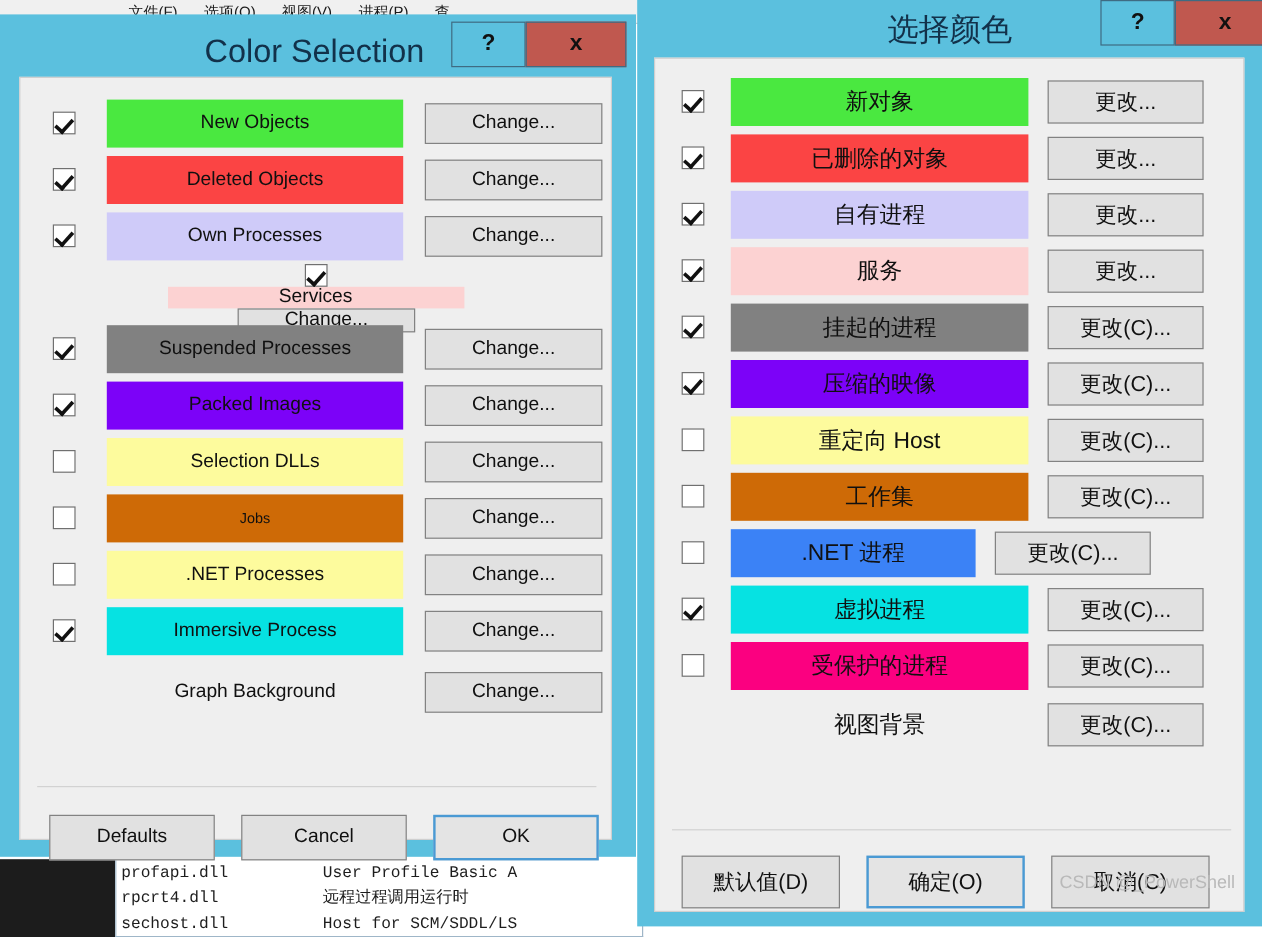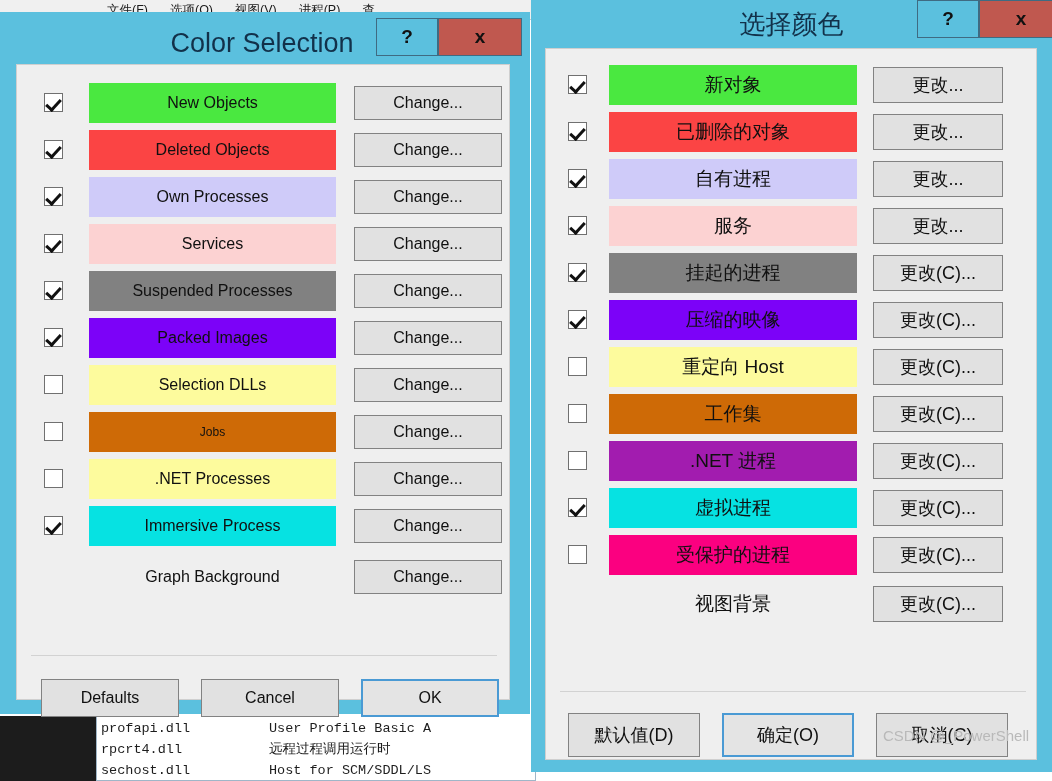--- a/index.html
+++ b/index.html
@@ -192,21 +192,21 @@
             <div class="swatch" style="background: rgb(251, 68, 68); width: 247px; height: 40px; margin-left: 0px; font-size: 16px;">Deleted Objects</div>
             <div class="btn" style="width: 148px; height: 34px; margin-left: 18px; font-size: 16px;">Change...</div>
           </div>
           <div class="crow" style="height: 47px;">
             <div class="cbwrap" style="width: 72px;">
               <div class="cb checked"></div>
             </div>
             <div class="swatch" style="background: rgb(207, 203, 249); width: 247px; height: 40px; margin-left: 0px; font-size: 16px;">Own Processes</div>
             <div class="btn" style="width: 148px; height: 34px; margin-left: 18px; font-size: 16px;">Change...</div>
           </div>
-          <div class="crow" style="height: 47px;">
+          <div class="crow" style="height: 47px; flex-direction: column;">
             <div class="cbwrap" style="width: 72px;">
               <div class="cb checked"></div>
             </div>
             <div class="swatch" style="background: rgb(252, 210, 210); width: 247px; height: 40px; margin-left: 0px; font-size: 16px;">Services</div>
             <div class="btn" style="width: 148px; height: 34px; margin-left: 18px; font-size: 16px;">Change...</div>
           </div>
           <div class="crow" style="height: 47px;">
             <div class="cbwrap" style="width: 72px;">
               <div class="cb checked"></div>
             </div>
@@ -326,21 +326,21 @@
             <div class="cbwrap" style="width: 63px;">
               <div class="cb"></div>
             </div>
             <div class="swatch" style="background: rgb(206, 106, 6); width: 248px; height: 40px; margin-left: 0px; font-size: 19px;">工作集</div>
             <div class="btn" style="width: 130px; height: 36px; margin-left: 16px; font-size: 18px;">更改(C)...</div>
           </div>
           <div class="crow" style="height: 47px;">
             <div class="cbwrap" style="width: 63px;">
               <div class="cb"></div>
             </div>
-            <div class="swatch" style="background: #a21caf; width: 248px; height: 40px; margin-left: 0px; font-size: 19px;">.NET 进程</div>
+            <div class="swatch" style="background: #3b82f6; width: 204px; height: 40px; margin-left: 0px; font-size: 19px;">.NET 进程</div>
             <div class="btn" style="width: 130px; height: 36px; margin-left: 16px; font-size: 18px;">更改(C)...</div>
           </div>
           <div class="crow" style="height: 47px;">
             <div class="cbwrap" style="width: 63px;">
               <div class="cb checked"></div>
             </div>
             <div class="swatch" style="background: rgb(6, 226, 226); width: 248px; height: 40px; margin-left: 0px; font-size: 19px;">虚拟进程</div>
             <div class="btn" style="width: 130px; height: 36px; margin-left: 16px; font-size: 18px;">更改(C)...</div>
           </div>
           <div class="crow" style="height: 47px;">

